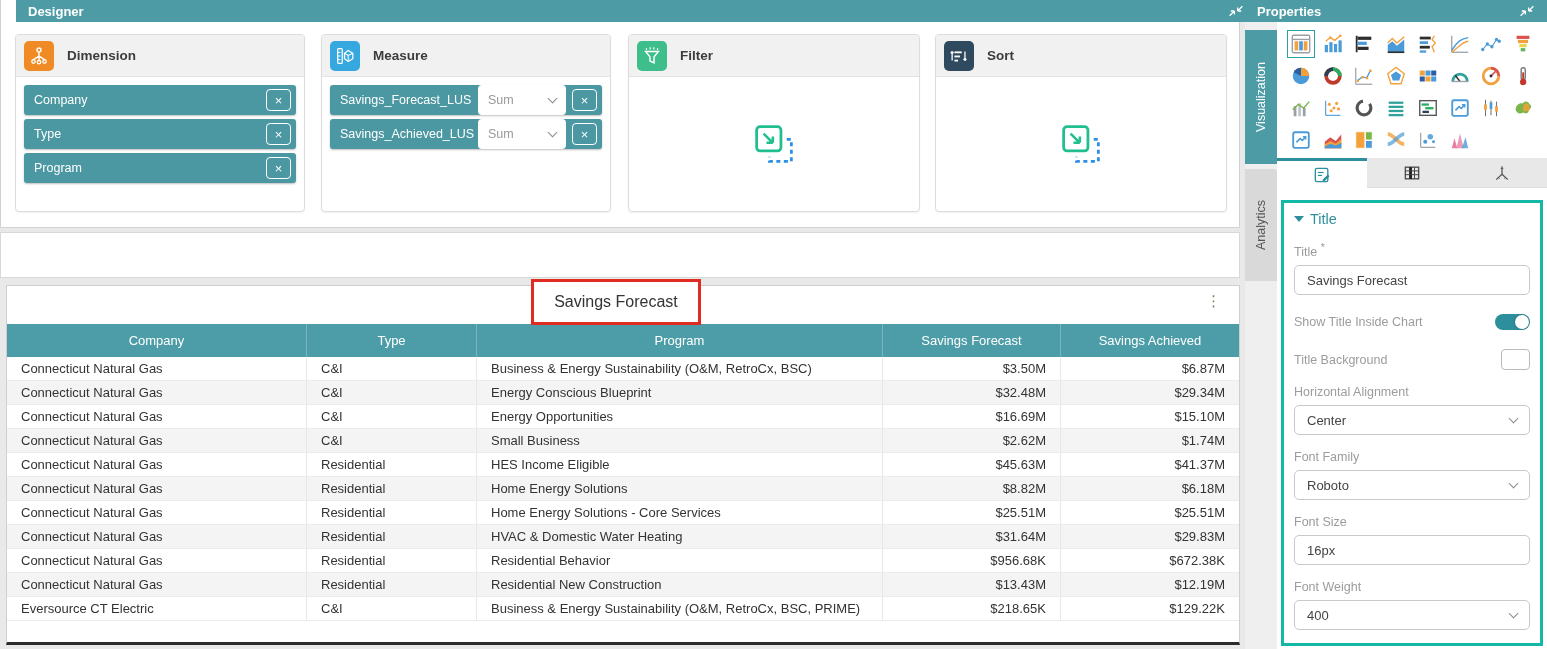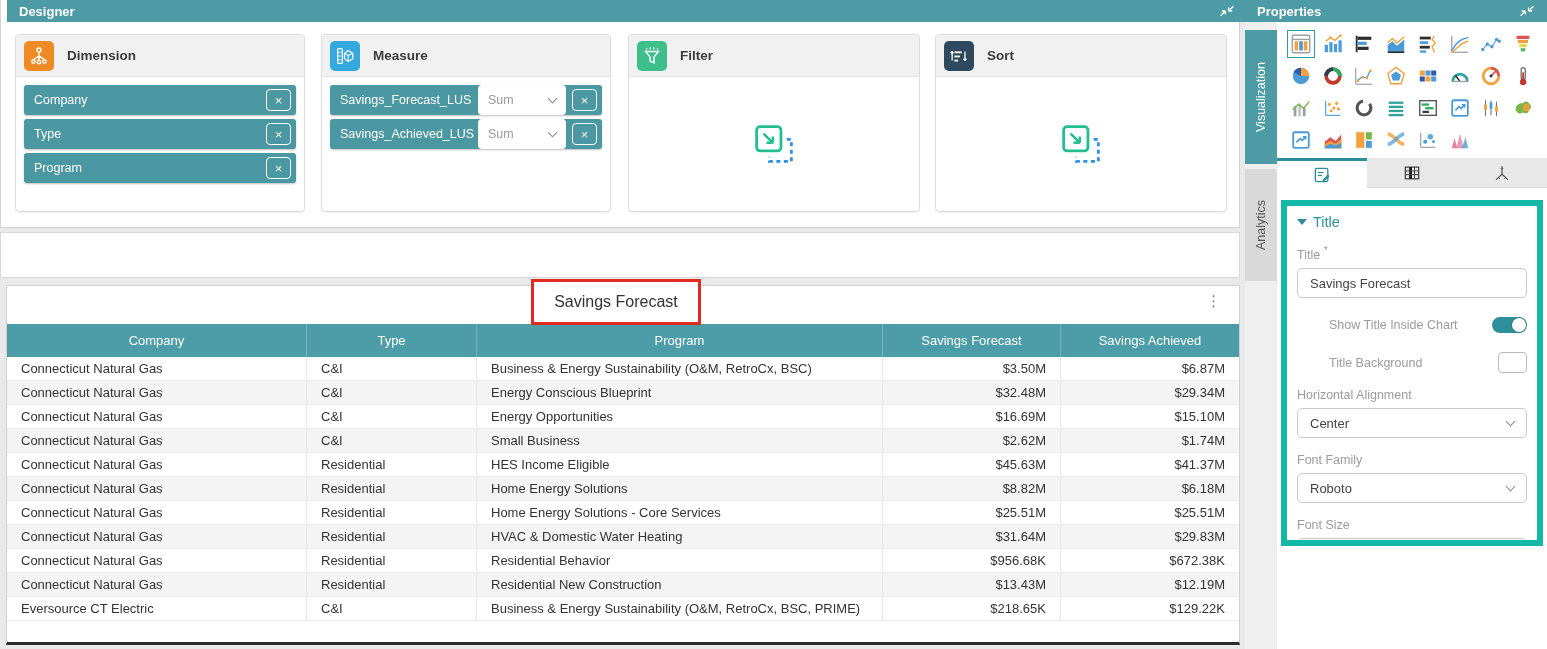--- a/index.html
+++ b/index.html
@@ -73,42 +73,42 @@
   #viz-area { position:absolute; left:32px; top:22px; width:270px; height:136px; background:#fff;
               display:grid; grid-template-columns:repeat(8,1fr); align-items:center; justify-items:center;
               padding:8px 8px 4px 8px; row-gap:4px; }
   .vicon { width:26px; height:26px; display:flex; align-items:center; justify-content:center; cursor:pointer; }
   .vicon.sel { outline:1.5px solid #2aa0a0; outline-offset:0; }
   #subtabs { position:absolute; left:32px; top:158px; width:270px; height:30px; display:flex; }
   .subtab { flex:1; display:flex; align-items:center; justify-content:center; background:#e8e8e8;
             border-bottom:1px solid #ddd; cursor:pointer; }
   .subtab.active { background:#fff; border-top:3px solid #2e8f9c; border-bottom:none; }
   #form-area { position:absolute; left:32px; top:188px; width:270px; height:461px; background:#fff; overflow:hidden; }
-  #redbox { position:absolute; left:4px; top:12px; width:262px; height:346px;
-            border:6px solid #14b8a6; padding:8px 10px; overflow:hidden; }
+  #redbox { position:absolute; left:4px; top:12px; width:262px; height:446px;
+            border:3px solid #14b8a6; padding:8px 10px; overflow:hidden; }
   .sec-head { display:flex; align-items:center; gap:6px; color:#2e8f9c; font-size:14.5px; cursor:pointer; }
   .tri-down { width:0; height:0; border-left:5px solid transparent; border-right:5px solid transparent; border-top:6px solid #2e8f9c; }
   .flabel { color:#9c9c9c; font-size:12.5px; margin-top:15px; }
   .flabel sup { color:#9c9c9c; }
   .ctrl { margin-top:6px; width:100%; height:30px; border:1px solid #c9c9c9; border-radius:5px;
           padding:0 12px; font-size:13px; color:#444; background:#fff; font-family:"Liberation Sans",sans-serif; }
   .selbox { display:flex; align-items:center; cursor:pointer; }
-  .prop-row { margin-top:19px; display:flex; align-items:center; justify-content:space-between;margin-left:32px; }
+  .prop-row { margin-top:19px; display:flex; align-items:center; justify-content:space-between; }
   .prop-row .flabel { margin-top:0; }
   .toggle { width:35px; height:16px; border-radius:9px; background:#2e8f9c; position:relative; cursor:pointer; flex:none; }
   .toggle::after { content:''; position:absolute; right:1px; top:1px; width:14px; height:14px; border-radius:50%;
                    background:#fff; box-shadow:0 0 2px rgba(0,0,0,.4); }
   .swatch { width:29px; height:21px; border:1px solid #bbb; border-radius:4px; background:#fff; cursor:pointer; flex:none; }
   .swatch.black { background:#000; border-color:#000; width:31px; height:22px; }
 </style>
 </head>
 <body>
 
 <div id="designer">
-  <div class="bar" style="left:6px; width:1240px;">
+  <div class="bar" style="left:15px; width:1240px;">
     <span>Designer</span>
     <span class="collapse-ic">
       <svg viewBox="0 0 20 16" width="16" height="14">
           <path d="M2,14 L8,8 M8,8 L8,12.5 M8,8 L3.5,8" stroke="#fff" stroke-width="1.6" fill="none"></path>
           <path d="M18,2 L12,8 M12,8 L12,3.5 M12,8 L16.5,8" stroke="#fff" stroke-width="1.6" fill="none"></path>
         </svg>
     </span>
   </div>
 
   <div class="panel" style="left:14px; width:290px;">

